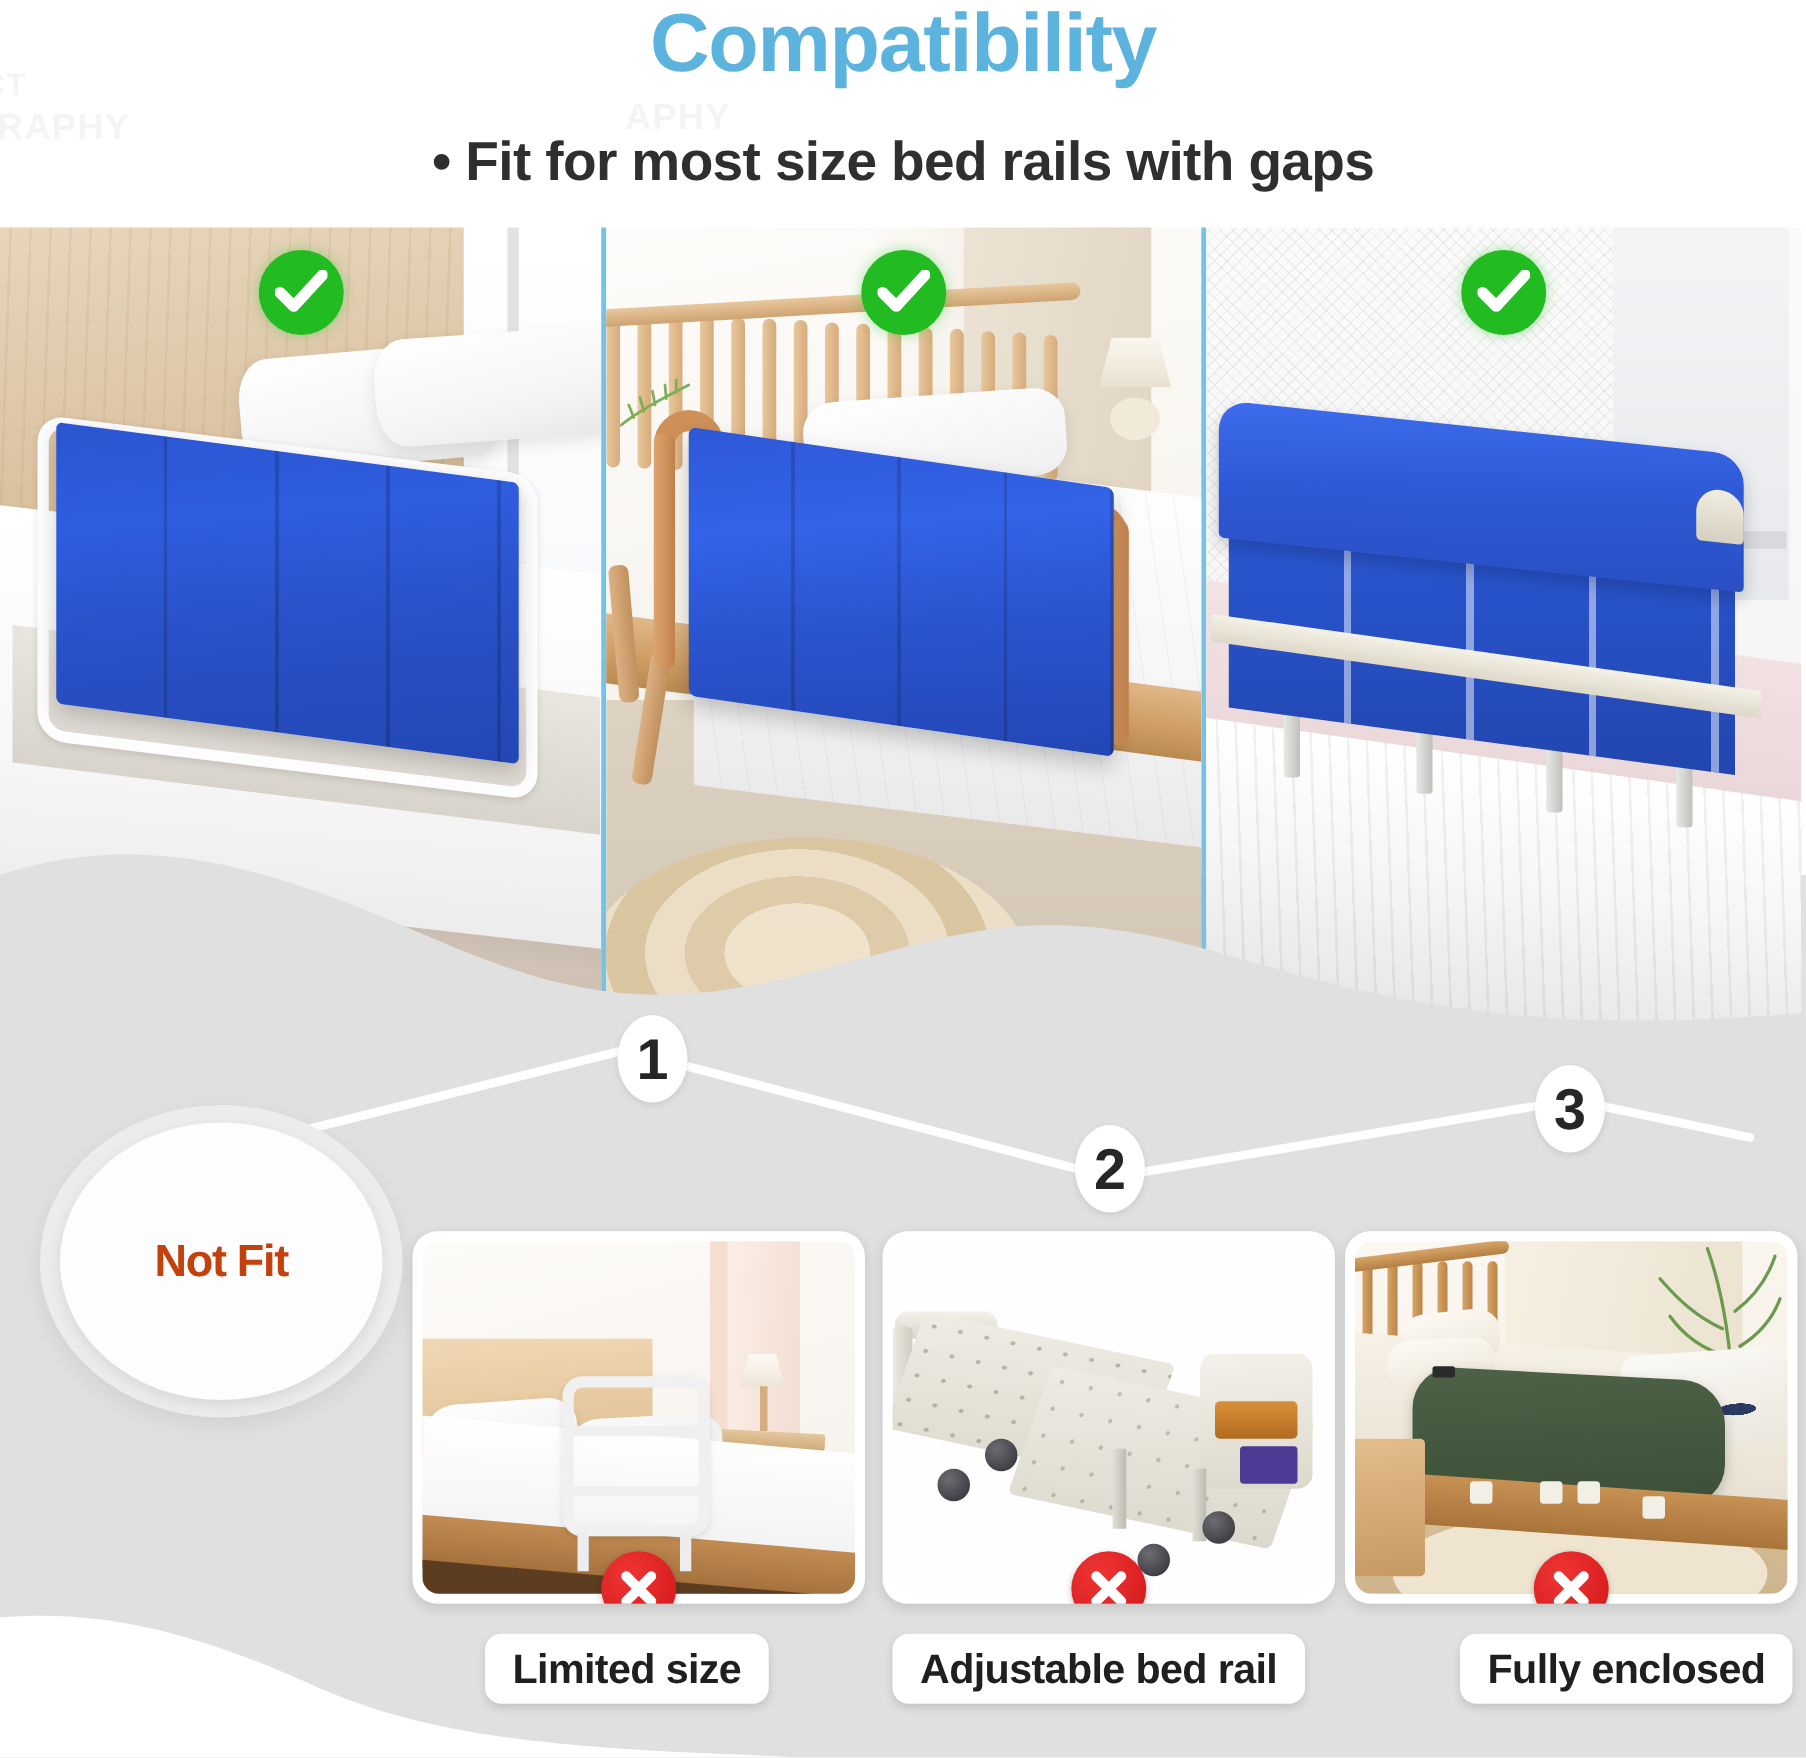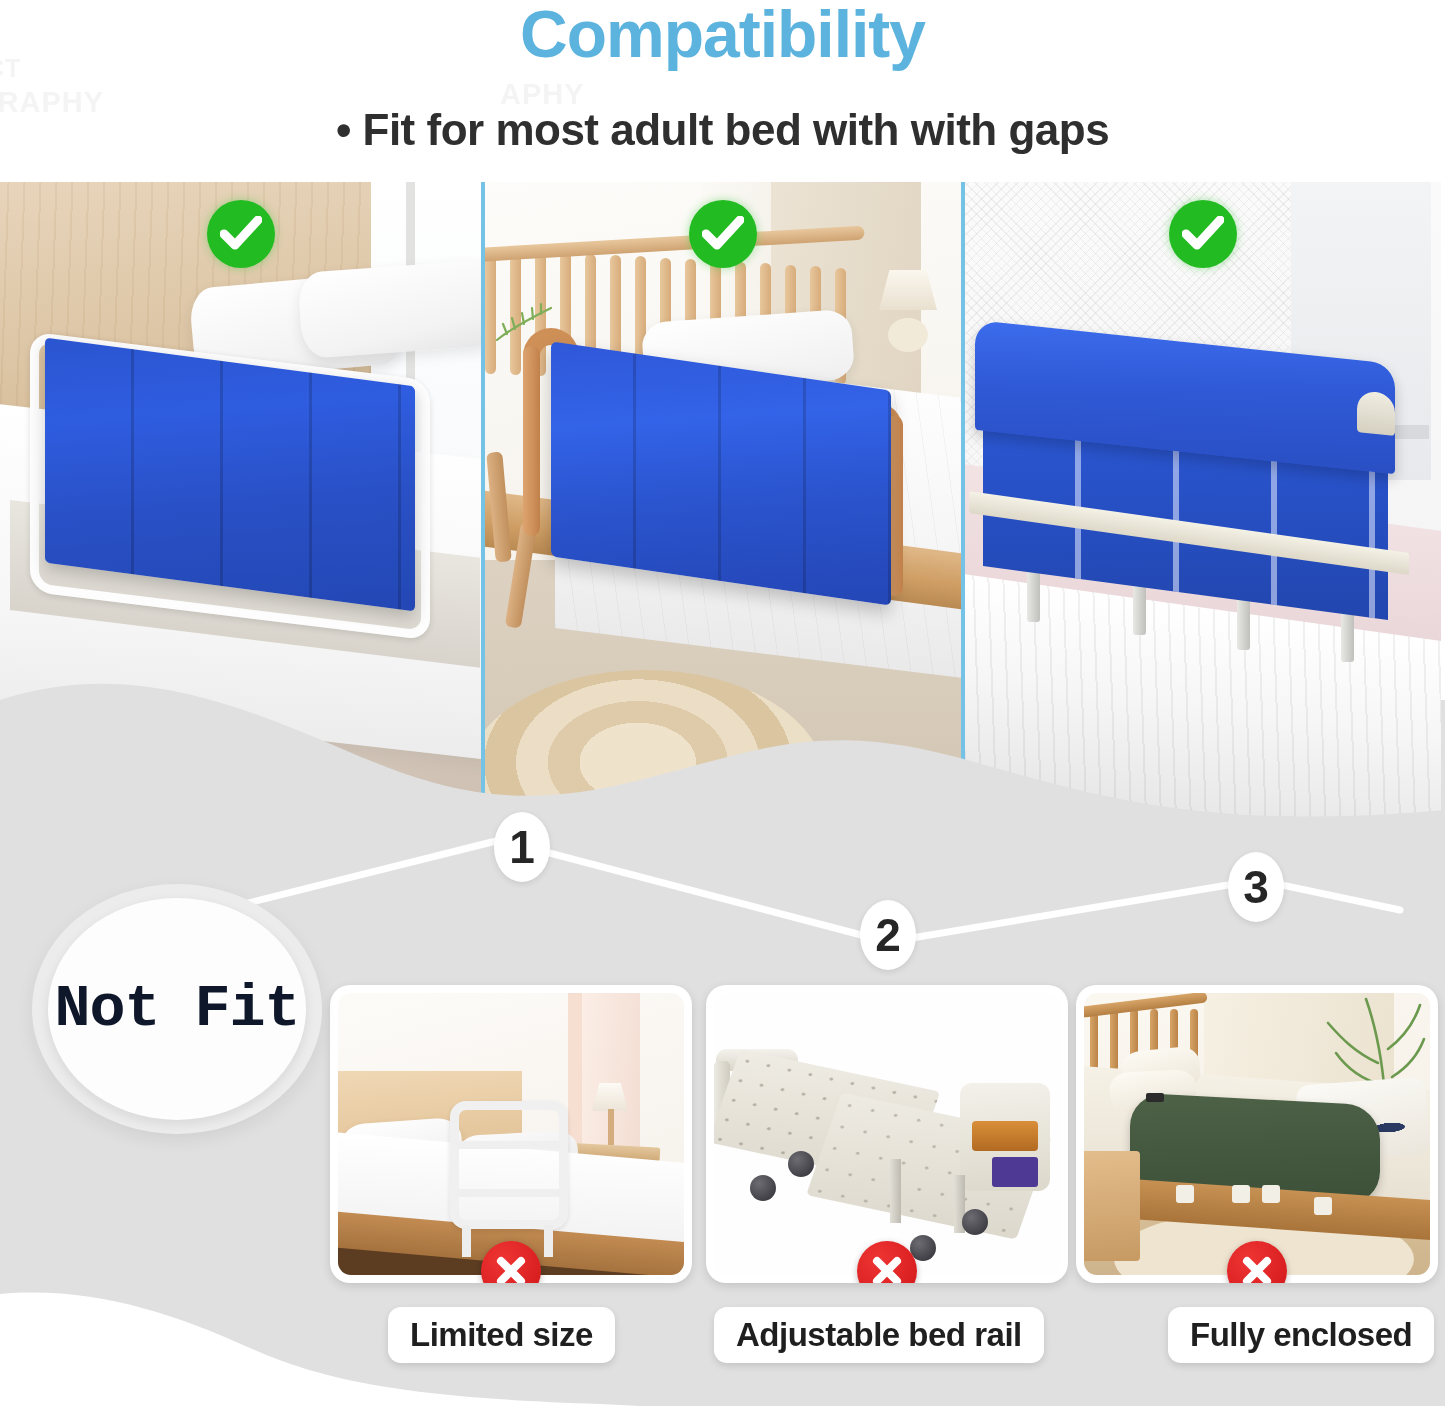--- a/index.html
+++ b/index.html
@@ -249,22 +249,22 @@
     position:absolute; inset:0; border-radius:50%;
     background:#ececec; box-shadow:0 6px 18px rgba(0,0,0,.07);
   }
   .notfit-inner {
     position:absolute; left:16px; top:14px; right:16px; bottom:14px;
     border-radius:50%; background:#fdfdfd;
     display:flex; align-items:center; justify-content:center;
     box-shadow:0 4px 12px rgba(0,0,0,.09);
   }
   .notfit-label {
-    font-size:60px; font-weight:bold; color:#0f172a; letter-spacing:-1px;
-    font-family:Liberation Mono, monospace;
+    font-size:36px; font-weight:bold; color:#c2410c; letter-spacing:-1px;
+    font-family:Liberation Sans, sans-serif;
   }
 
   
   .connector { position:absolute; left:0; top:700px; width:1445px; height:330px; z-index:22; }
   .numbub {
     position:absolute; z-index:24; width:56px; height:70px; border-radius:50%;
     background:#ffffff; display:flex; align-items:center; justify-content:center;
     font-size:46px; font-weight:bold; color:#262626;
     font-family:"Liberation Sans", sans-serif;
     box-shadow:0 2px 6px rgba(0,0,0,.10);
@@ -367,21 +367,21 @@
 </head>
 <body>
 
 <div id="page">
 
   <div class="header">
     <div class="watermark wm-a">CT</div>
     <div class="watermark wm-b">GRAPHY</div>
     <div class="watermark wm-c">APHY</div>
     <div class="title">Compatibility</div>
-    <div class="subtitle">• Fit for most adult bed with with gaps</div>
+    <div class="subtitle">• Fit for most size bed rails with gaps</div>
   </div>
 
   <div class="photo-strip">
 
     <div class="panel p1">
       <div class="s1-wall"></div>
       <div class="s1-head"></div>
       <div class="s1-window"></div>
       <div class="s1-winframe"></div>
       <div class="s1-floor"></div>

